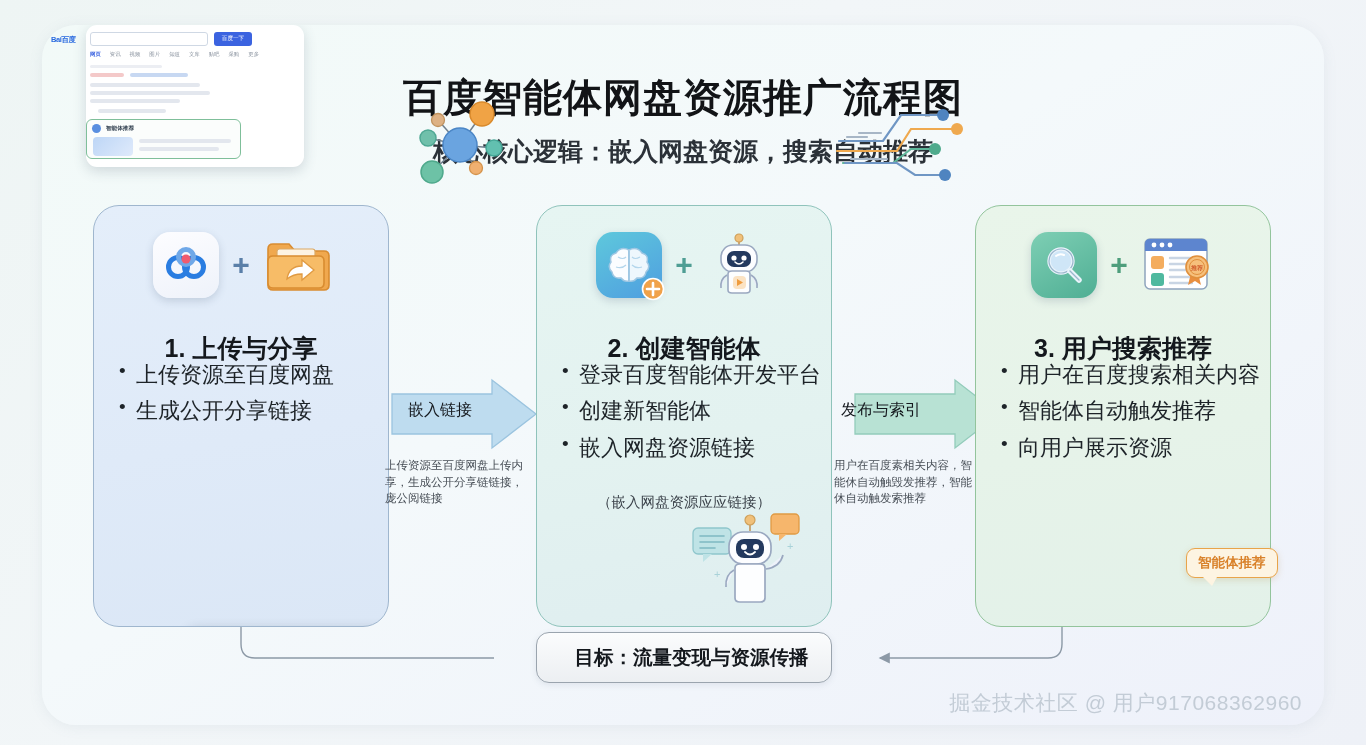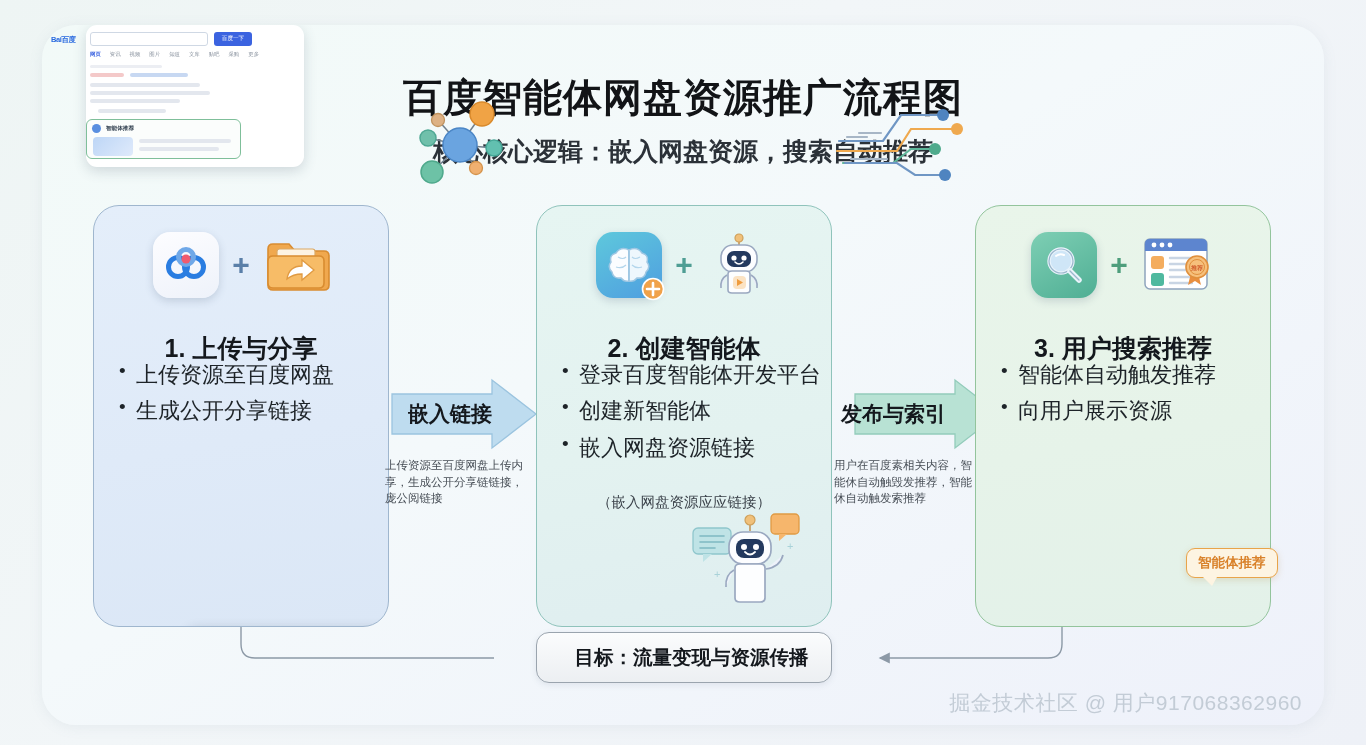--- a/index.html
+++ b/index.html
@@ -78,21 +78,21 @@
     content: "•"; position: absolute; left: 1px; top: -1px;
     font-size: 19px; color: #1d2328;
   }
   .subnote {
     font-size: 14.5px; color: #3a4149; padding-left: 36px;
     margin-top: -1px; white-space: nowrap;
   }
   
   .arrow-wrap { position: absolute; }
   .arrow-label {
-    position: absolute; font-size: 21px; font-weight: 700; color: #14181d;
+    position: absolute; font-size: 16px; font-weight: 400; color: #14181d;
     white-space: nowrap;
   }
   .arrow-cap {
     position: absolute; font-size: 11.5px; color: #464d55; line-height: 1.45;
     width: 140px;
   }
   
   #goal {
     position: absolute; left: 494px; top: 607px; width: 296px; height: 51px;
     border-radius: 13px; border: 1.5px solid #9aa4ae;
@@ -374,20 +374,21 @@
             <path d="M-6,8 l-3,12 l7,-4 l6,4 l-3,-12 z" fill="#e98f3f"></path>
             <circle cx="0" cy="2" r="11" fill="#f6c07c" stroke="#e08f3c" stroke-width="1.6"></circle>
             <circle cx="0" cy="2" r="7.5" fill="none" stroke="#e08f3c" stroke-width="1"></circle>
             <text x="0" y="5" font-size="6" fill="#cf5a2a" text-anchor="middle" font-weight="bold">推荐</text>
           </g>
         </svg>
       </div>
     </div>
     <div class="card-h">3. 用户搜索推荐</div>
     <ul class="bullets">
+      <li>用户在百度搜索相关内容</li>
       <li>智能体自动触发推荐</li>
       <li>向用户展示资源</li>
     </ul>
    </div>
   </div>
 
   <div id="mock3">
     <div class="s-logo">Bai百度</div>
     <div class="s-bar"></div>
     <div class="s-btn">百度一下</div>

